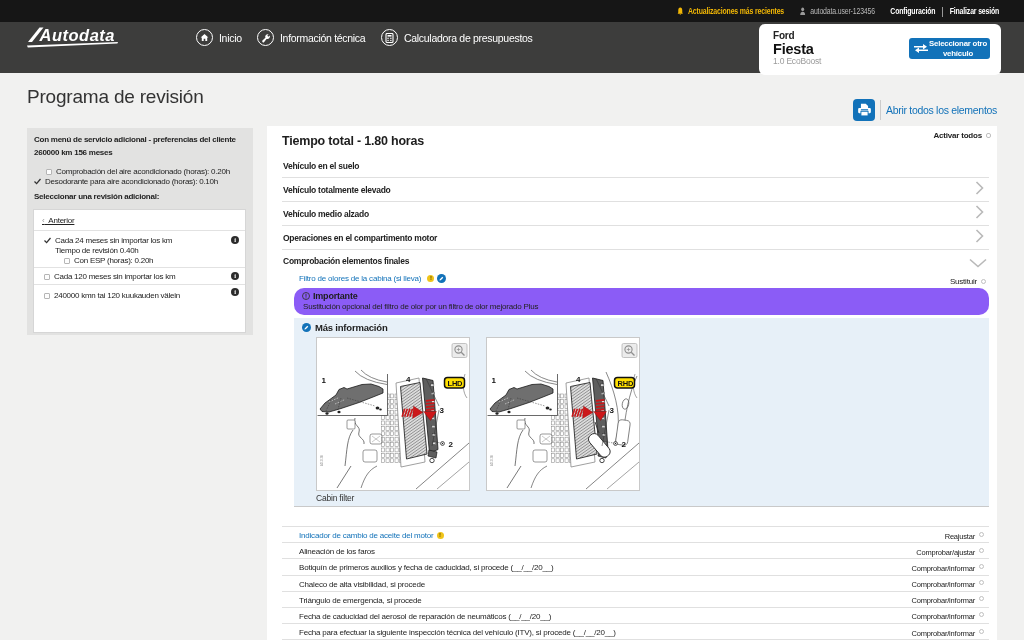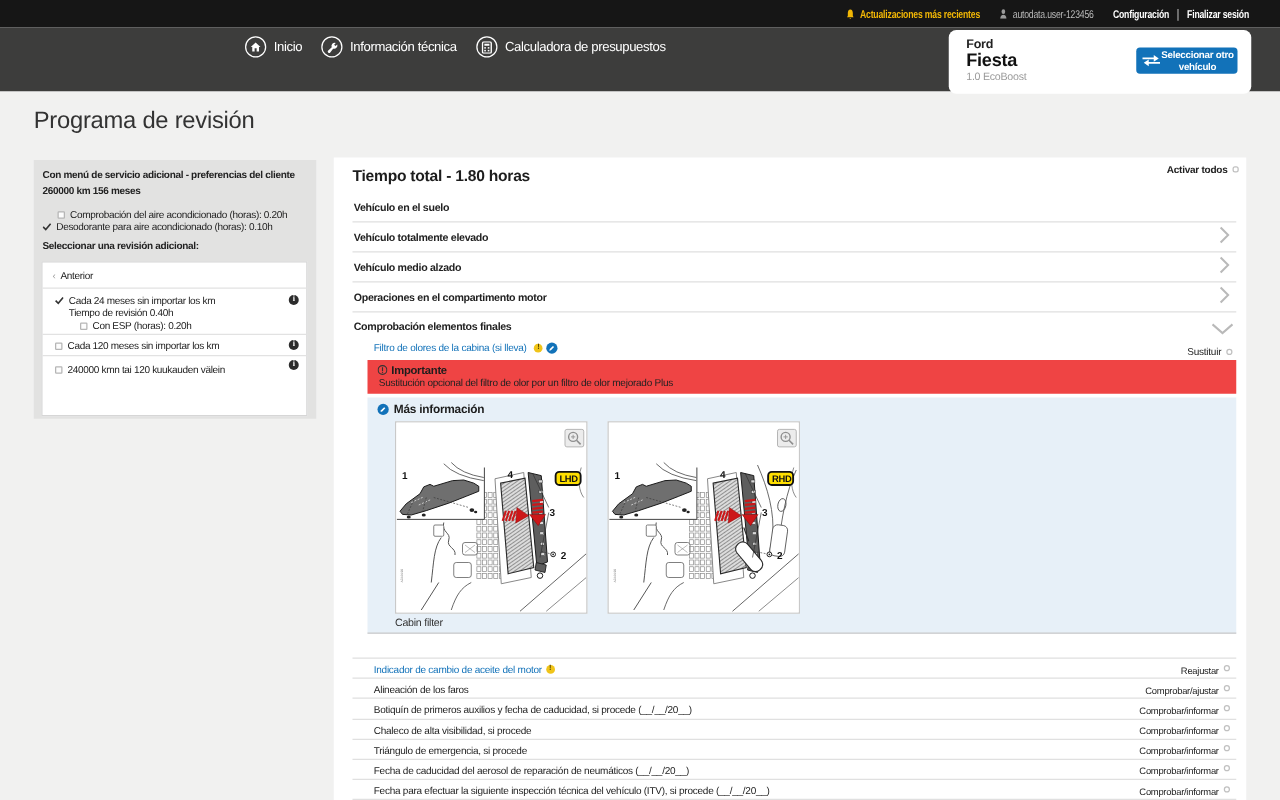--- a/index.html
+++ b/index.html
@@ -53,21 +53,21 @@
 .activar { position:absolute; top:131px; right:33px; display:flex; align-items:center; gap:4px; font-size:8px; font-weight:bold; color:#222; letter-spacing:-0.2px;}
 .mini-c { width:5px; height:5px; border:1px solid #c0c0c0; border-radius:2px; background:#fff; }
 .ptitle { position:absolute; left:282px; top:134px; font-size:12.5px; font-weight:bold; color:#1d1d1d; letter-spacing:-0.2px; }
 .secrow { position:absolute; left:282px; width:707px; border-bottom:1px solid #e0e0e0; font-size:8.5px; font-weight:bold; color:#222; letter-spacing:-0.25px; }
 .secrow .lbl { position:absolute; left:1px; bottom:6px; }
 .chev { position:absolute; right:5px; color:#b9b9b9; }
 
 
 .linkrow { position:absolute; left:299px; top:274px; font-size:8px; color:#1272b9; letter-spacing:-0.2px; display:flex; align-items:center; gap:3px;}
 .sustituir { position:absolute; top:277px; right:38px; display:flex; align-items:center; gap:4px; font-size:8px; color:#222; letter-spacing:-0.2px; }
-.ybox { position:absolute; left:294px; top:288px; width:695px; height:27px; background:#ef4444; padding:3px 8px; }
+.ybox { position:absolute; left:294px; top:288px; width:695px; height:27px; background:#8b5cf6; padding:3px 8px;border-radius:10px; }
 .ybox .t1 { font-size:9px; font-weight:bold; color:#1d1d1d; letter-spacing:-0.2px; display:flex; align-items:center; gap:3px;}
 .ybox .t2 { font-size:8px; color:#222; letter-spacing:-0.2px; margin-top:1px; margin-left:1px;}
 .bbox { position:absolute; left:294px; top:318px; width:695px; height:189px; background:#e7f0f8; border-bottom:1px solid #c9c9c9; }
 .bbox .mi { position:absolute; left:8px; top:4px; font-size:9.5px; font-weight:bold; color:#1d1d1d; letter-spacing:-0.2px; display:flex; align-items:center; gap:4px; }
 .imgbox { position:absolute; top:19px; width:154px; height:154px; background:#fff; border:1px solid #c9c9c9; }
 .cabcap { position:absolute; left:22px; top:175px; font-size:8.5px; color:#333; letter-spacing:-0.2px; }
 
 
 .brows { position:absolute; left:282px; top:526px; width:707px; border-top:1px solid #e0e0e0; }
 .brow { height:16.2px; border-bottom:1px solid #e0e0e0; position:relative; font-size:8px; color:#1d1d1d; letter-spacing:-0.2px; }
@@ -102,20 +102,27 @@
         </svg>
       <span class="gray">autodata.user-123456</span>
       <span style="width:8px"></span>
       <span class="white">Configuración</span>
       <span class="strip-sep">|</span>
       <span class="white">Finalizar sesión</span>
     </div>
   </div>
 
   <div class="nav">
+    <div style="position:absolute;left:25px;top:3px;">
+      <svg width="98" height="26" viewBox="0 0 98 26">
+        <text x="14.5" y="16" font-family="Liberation Sans" font-size="16.5" font-weight="bold" font-style="italic" fill="#fff" letter-spacing="0.5">Autodata</text>
+        <path d="M14.5 2.5 L18.5 2.5 L7 17 L3 17 Z" fill="#fff"></path>
+        <path d="M2 20.5 L93 17 L92.4 18.6 L2.8 22.6 Z" fill="#fff"></path>
+      </svg>
+    </div>
     <div class="navitem" style="left:196px;">
       <div class="navcirc">
           <svg width="9" height="9" viewBox="0 0 10 10">
             <path d="M5 1 L9.3 5 L8 5 L8 9 L5.9 9 L5.9 6.3 L4.1 6.3 L4.1 9 L2 9 L2 5 L0.7 5 Z" fill="#fff"></path>
           </svg>
         </div>
       <span>Inicio</span>
     </div>
     <div class="navitem" style="left:381px;">
       <div class="navcirc">
@@ -148,37 +155,49 @@
       <svg width="16" height="10" viewBox="0 0 16 10" style="margin-left:4px;">
           <path d="M1 3 L10 3 L10 1 L14 3.7 L10 6.4 L10 4.4 L1 4.4 Z" fill="#fff" transform="translate(0,-1)"></path>
           <path d="M15 7 L6 7 L6 5 L2 7.7 L6 10.4 L6 8.4 L15 8.4 Z" fill="#fff" transform="translate(0,-1.5)"></path>
         </svg>
       <div class="txt">Seleccionar otro<br>vehículo</div>
     </div>
   </div>
 
   <div class="h1">Programa de revisión</div>
 
+  <div class="openall">
+    <div class="printbtn">
+        <svg width="15" height="15" viewBox="0 0 13 13">
+          <path d="M3.4 0.6 L7.6 0.6 L9.6 2.6 L9.6 4.4 L3.4 4.4 Z" fill="#fff"></path>
+          <rect x="1" y="4.4" width="11" height="4.4" rx="0.9" fill="#fff"></rect>
+          <rect x="3.4" y="7.2" width="6.2" height="4" fill="#fff" stroke="#1272b9" stroke-width="0.8"></rect>
+          <rect x="3.4" y="5.4" width="6.2" height="1" fill="#1272b9"></rect>
+        </svg>
+      </div>
+    <div class="osep"></div>
+    <div class="lnk">Abrir todos los elementos</div>
+  </div>
 
   <div class="sidebar">
     <div class="b" style="position:absolute;left:7px;top:7px;">Con menú de servicio adicional - preferencias del cliente</div>
     <div class="b" style="position:absolute;left:7px;top:20px;">260000 km 156 meses</div>
     <div class="cbrow" style="position:absolute;left:7px;top:36px;padding-left:12px;">
         <span class="cbx"></span>
         <span>Comprobación del aire acondicionado (horas): 0.20h</span>
       </div>
     <div class="cbrow" style="position:absolute;left:7px;top:46px;">
         <svg width="7" height="7" viewBox="0 0 7 7">
           <path d="M0.5 3.5 L2.6 5.6 L6.5 1" stroke="#333" stroke-width="1.3" fill="none"></path>
         </svg>
         <span>Desodorante para aire acondicionado (horas): 0.10h</span>
       </div>
     <div class="b" style="position:absolute;left:7px;top:64px;">Seleccionar una revisión adicional:</div>
     <div class="sblist">
-      <div class="sbrow" style="height:21px;padding:6px 5px 0 8px;"><span style="color:#999;">‹</span>&nbsp;&nbsp;Anterior</div>
+      <div class="sbrow" style="height:21px;padding:6px 5px 0 8px;text-decoration:underline;"><span style="color:#999;">‹</span>&nbsp;&nbsp;Anterior</div>
       <div class="sbrow" style="height:37px;padding:5px 5px 0 10px;">
         <svg width="7" height="7" viewBox="0 0 7 7" style="vertical-align:-1px;margin-right:4px;">
             <path d="M0.5 3.5 L2.6 5.6 L6.5 1" stroke="#333" stroke-width="1.3" fill="none"></path>
           </svg>Cada 24 meses sin importar los km<br>
         <span style="margin-left:11px;">Tiempo de revisión 0.40h</span><br>
         <span style="margin-left:20px;"><span class="chk"></span>Con ESP (horas): 0.20h</span>
         <div class="info-i">i</div>
       </div>
       <div class="sbrow" style="height:17px;padding:4px 5px 0 10px;"><span class="chk"></span>Cada 120 meses sin importar los km<div class="info-i" style="top:4px;">i</div></div>
       <div class="sbrow last" style="height:48px;padding:6px 5px 0 10px;"><span class="chk"></span>240000 kmn tai 120 kuukauden välein<div class="info-i" style="top:3px;">i</div></div>

